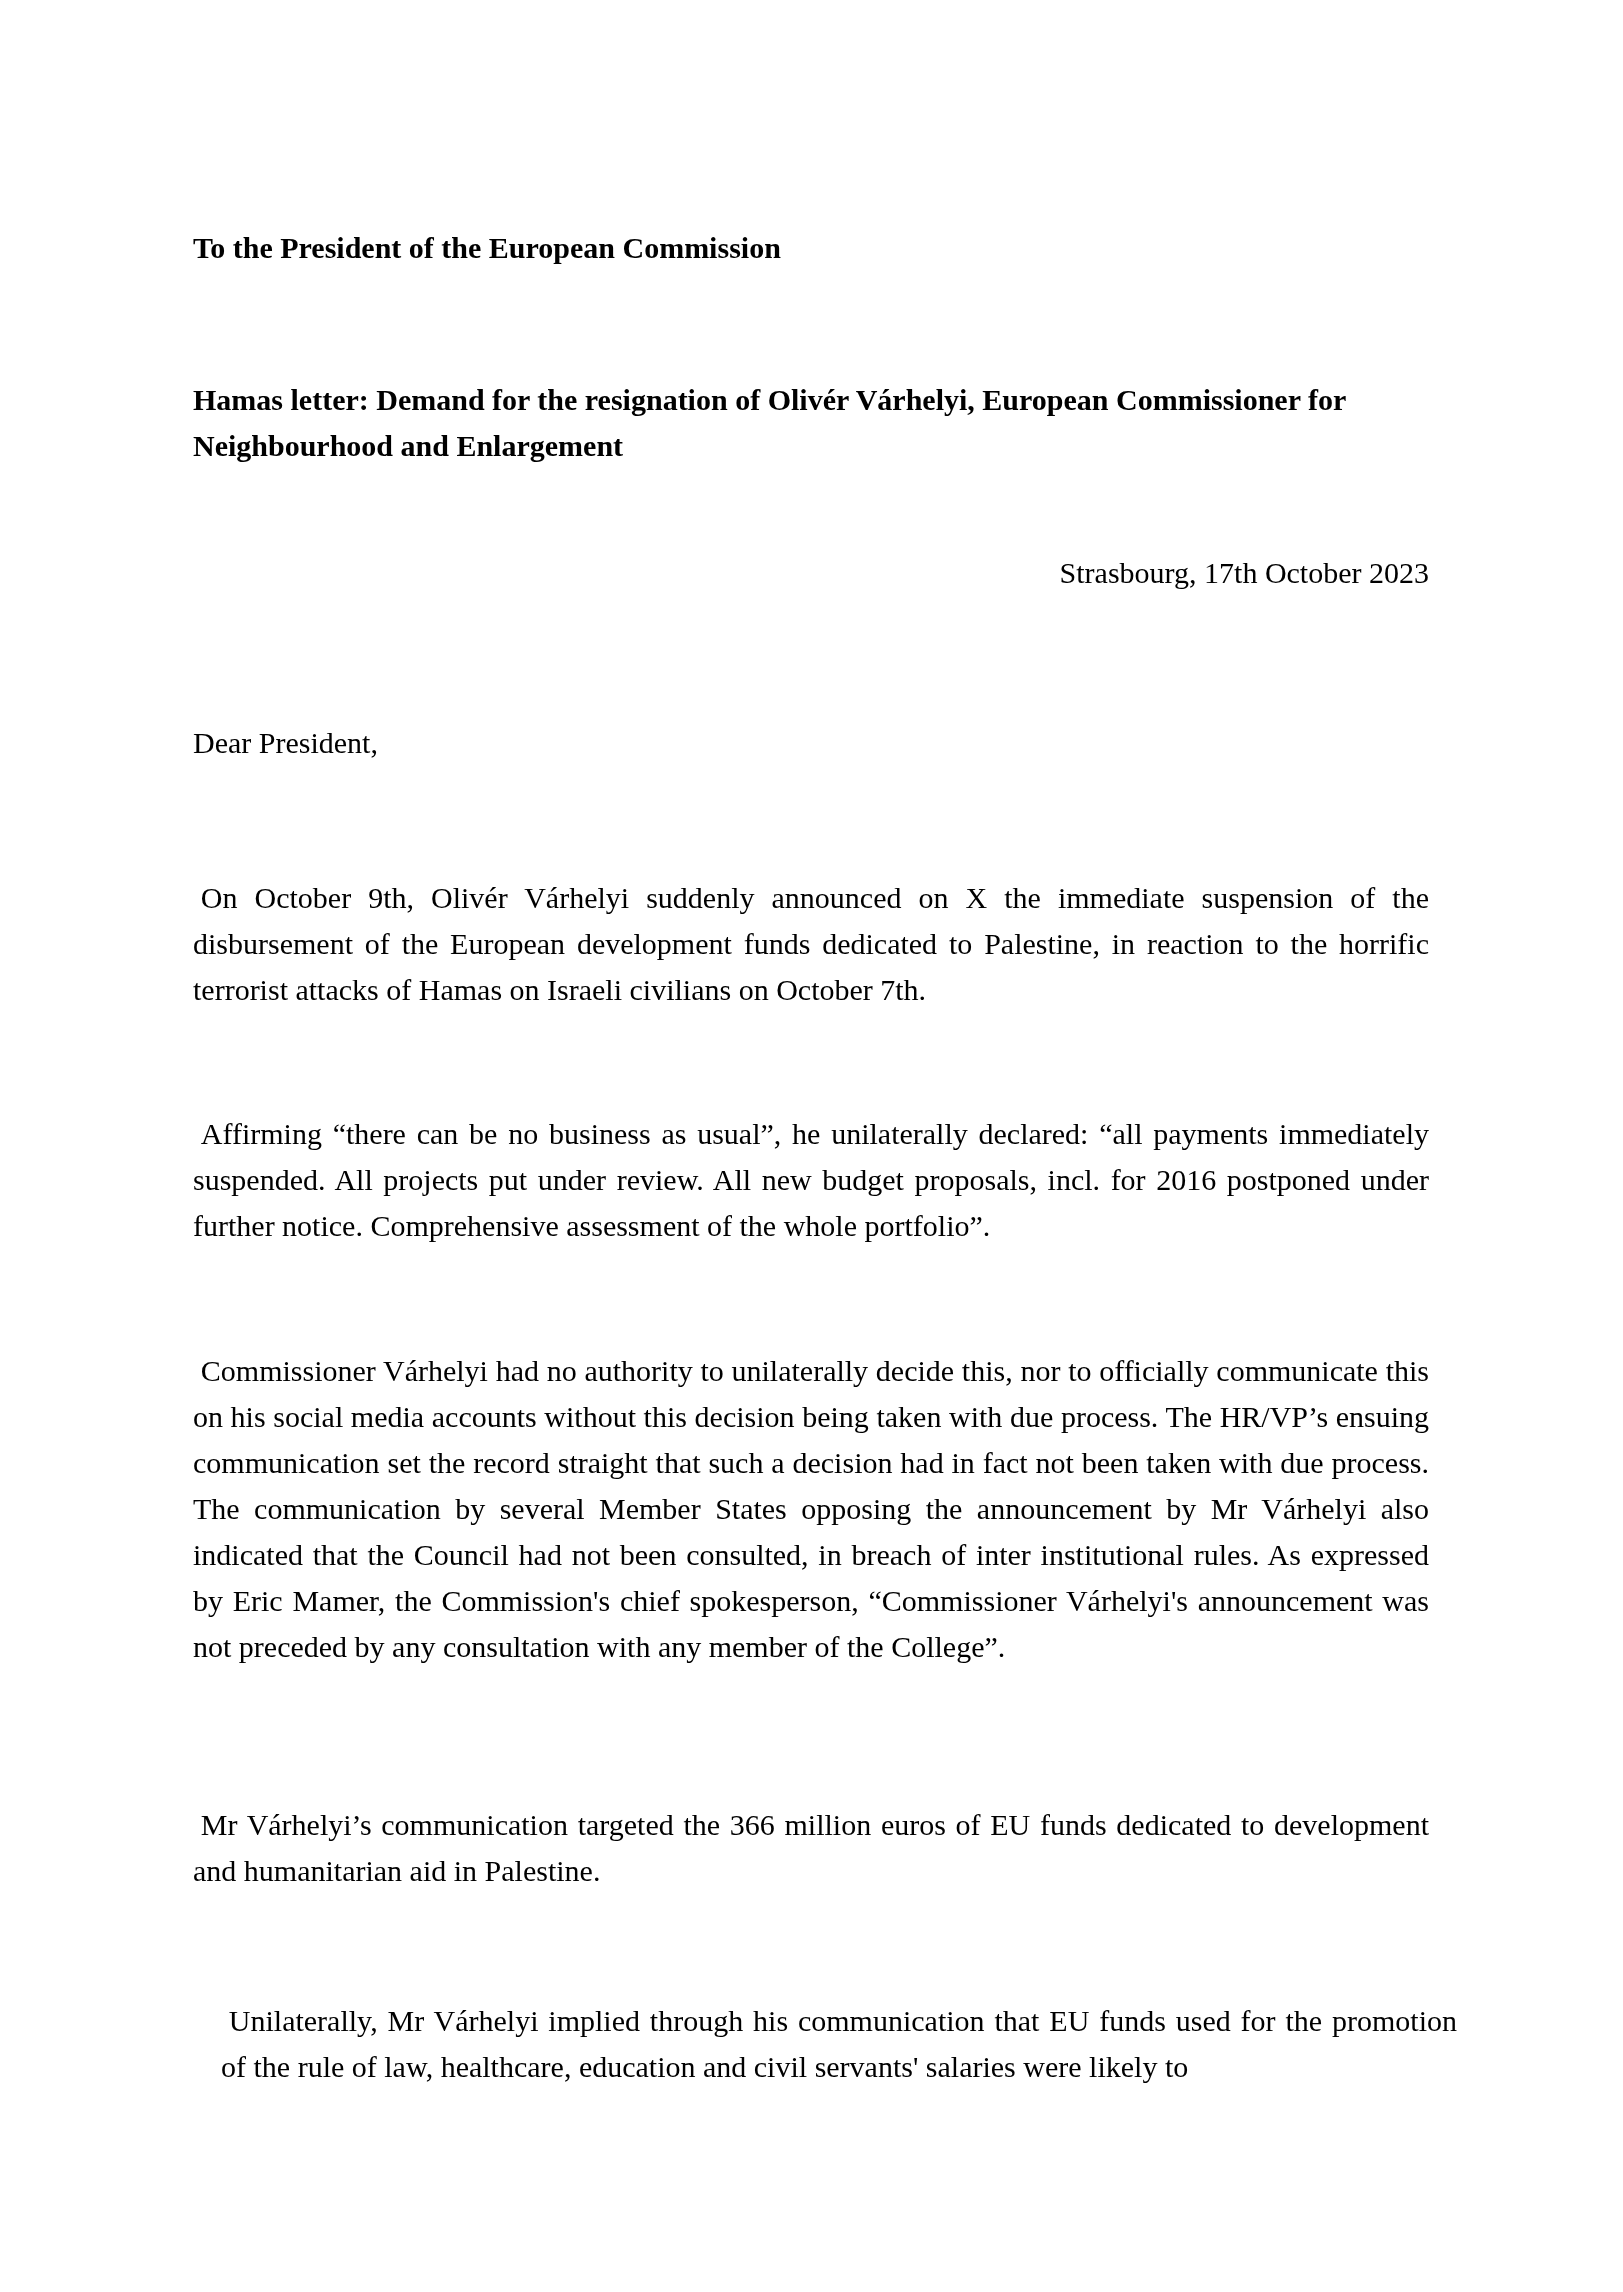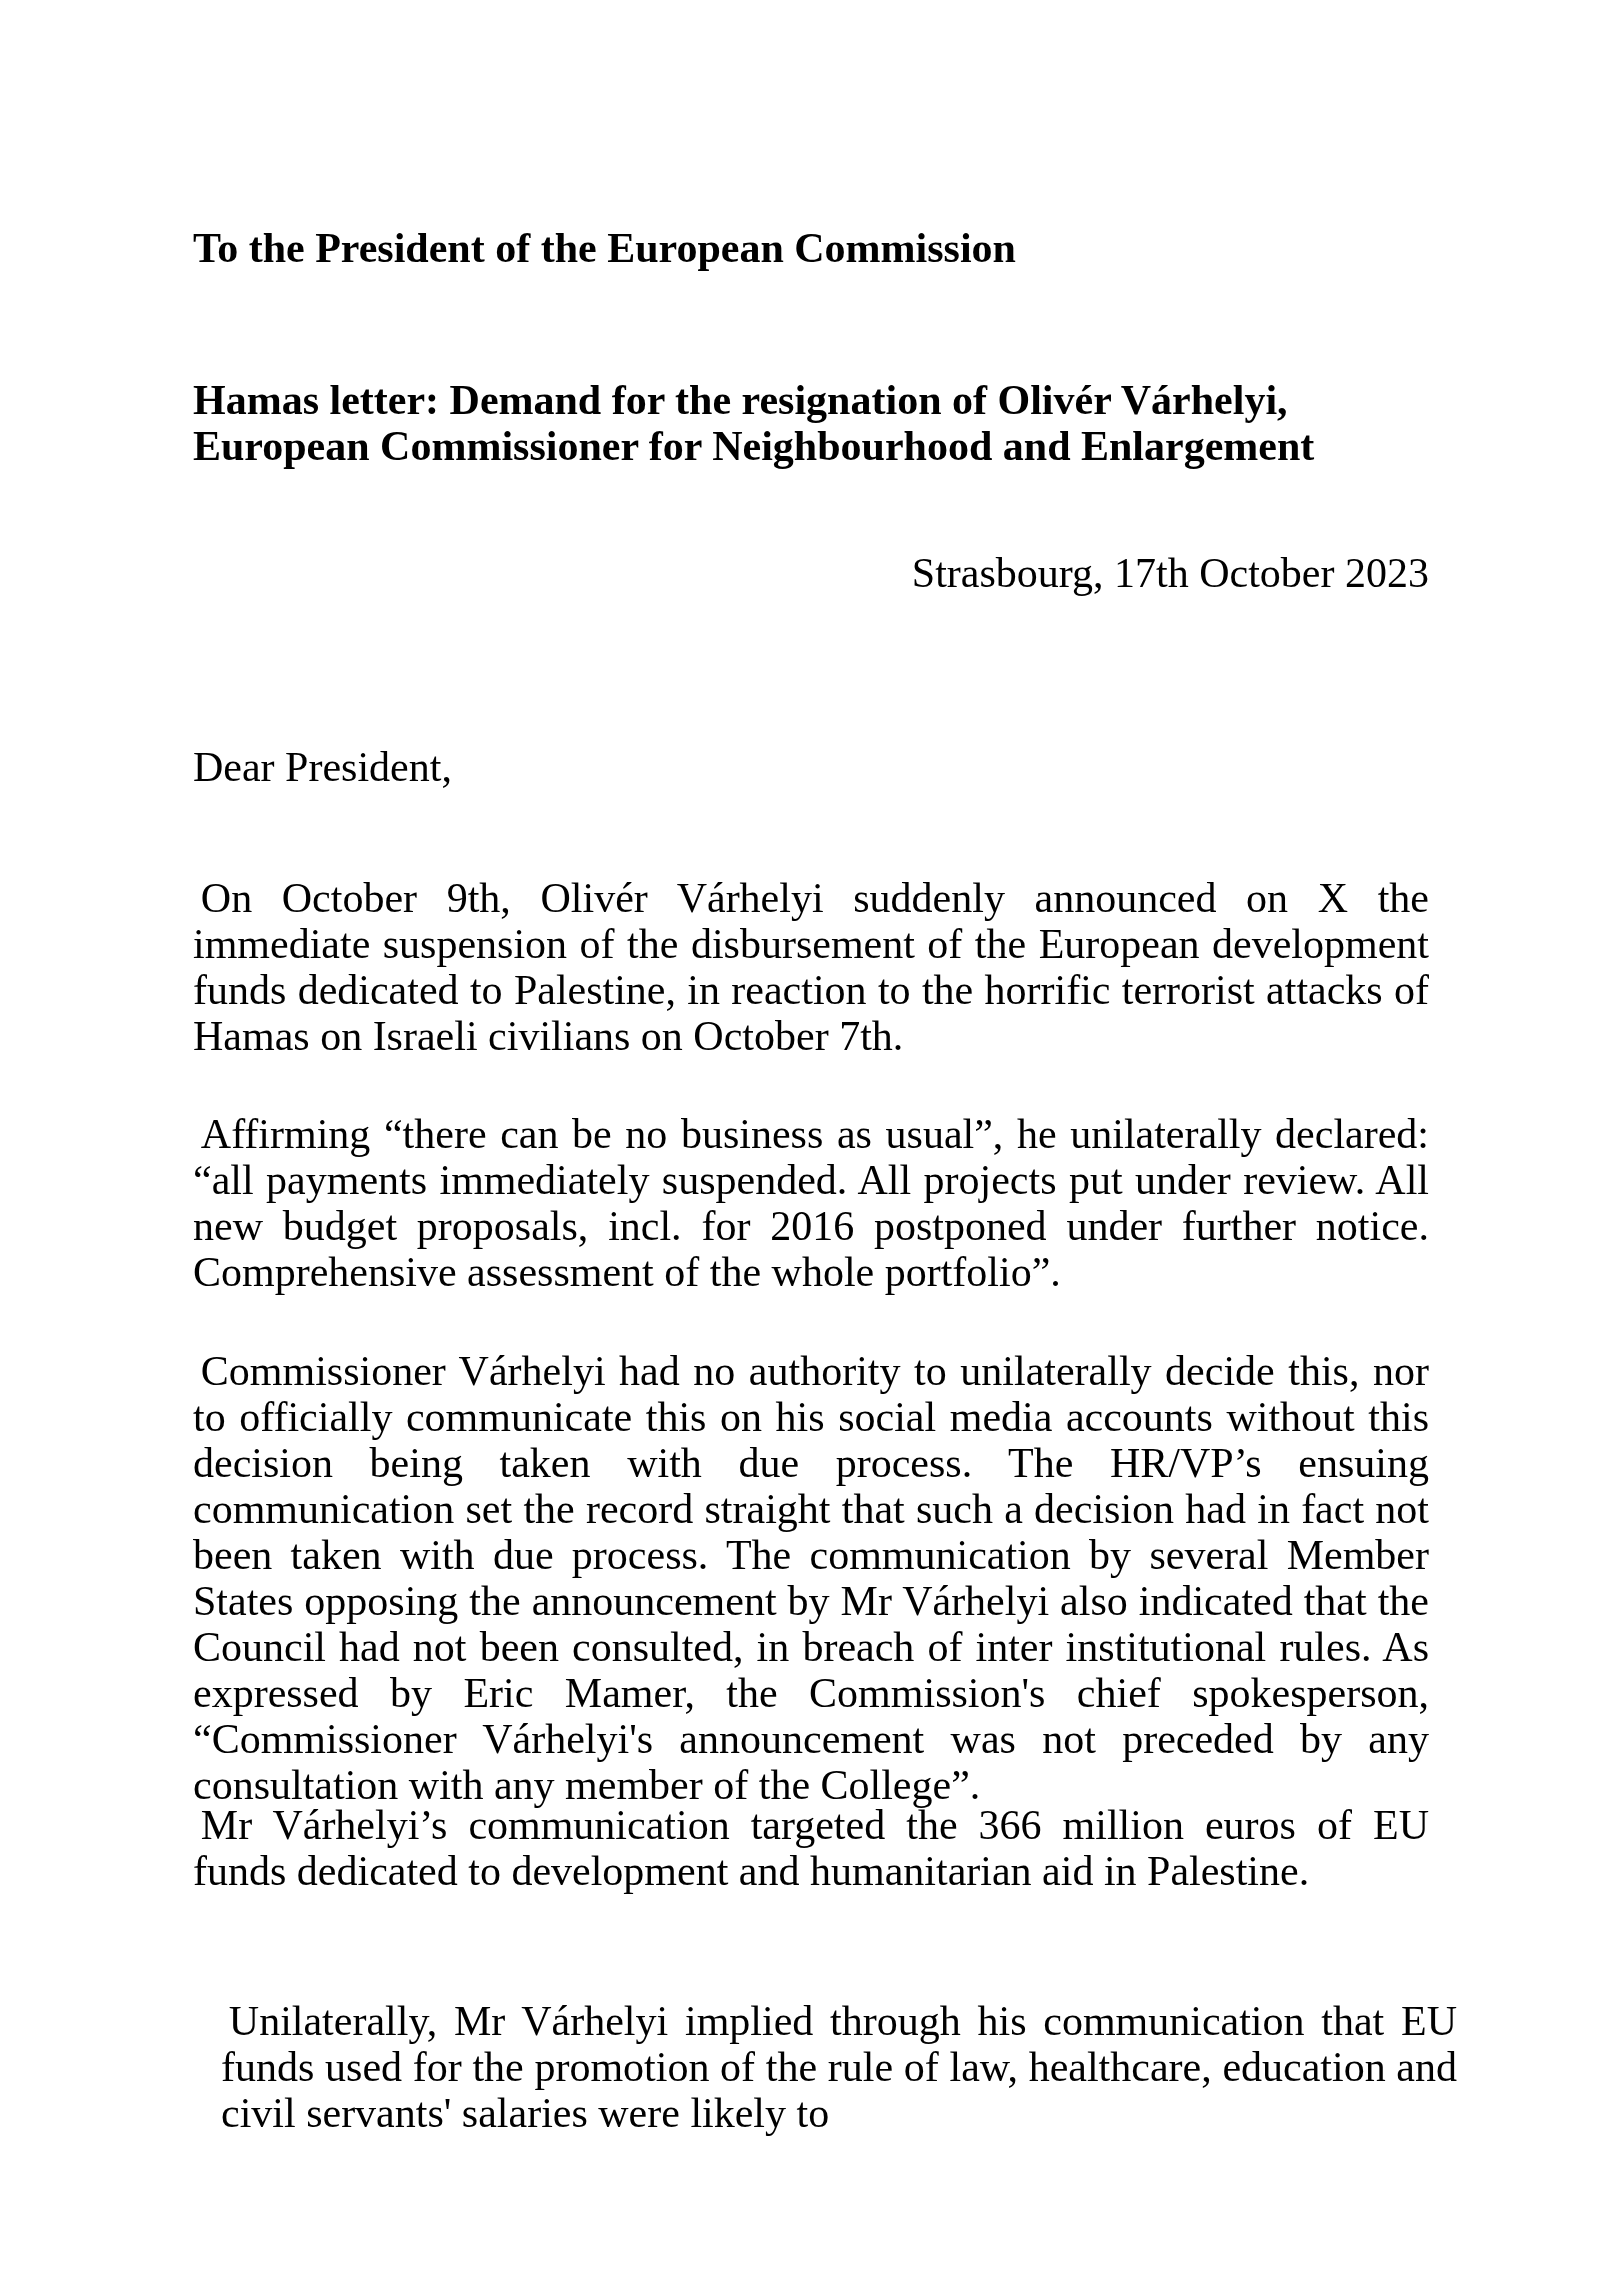--- a/index.html
+++ b/index.html
@@ -17,21 +17,21 @@
   }
   .page {
     position: absolute;
     inset: 0;
     background: #ffffff;
   }
   .text-block {
     position: absolute;
     left: 193px;
     width: 1236px;
-    font-size: 42px;
+    font-size: 30px;
     line-height: 46px;
     color: #000000;
     white-space: normal;
   }
   .heading {
     font-weight: 700;
     text-align: left;
   }
   .dateline {
     text-align: right;
@@ -39,21 +39,21 @@
   .salutation {
     text-align: left;
   }
   .para {
     text-align: justify;
     text-indent: 7.8px;
   }
   .addressee   { top: 225px; }
   .subject     { top: 377px; }
   .date-pos    { top: 550px; }
-  .salut-pos   { top: 720px; margin-top: 24px; }
+  .salut-pos   { top: 720px; }
   .p1          { top: 875px; }
   .p2          { top: 1111px; }
   .p3          { top: 1348px; }
   .p4          { top: 1802px; }
   .p5          { top: 1998px; margin-left: 28px; }
 </style>
 </head>
 <body>
 
 <div class="page">

